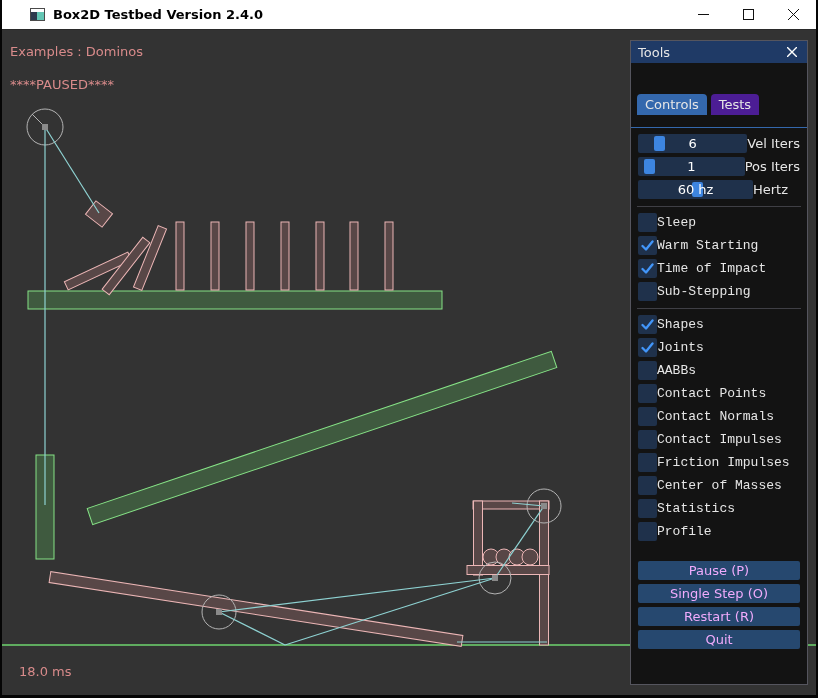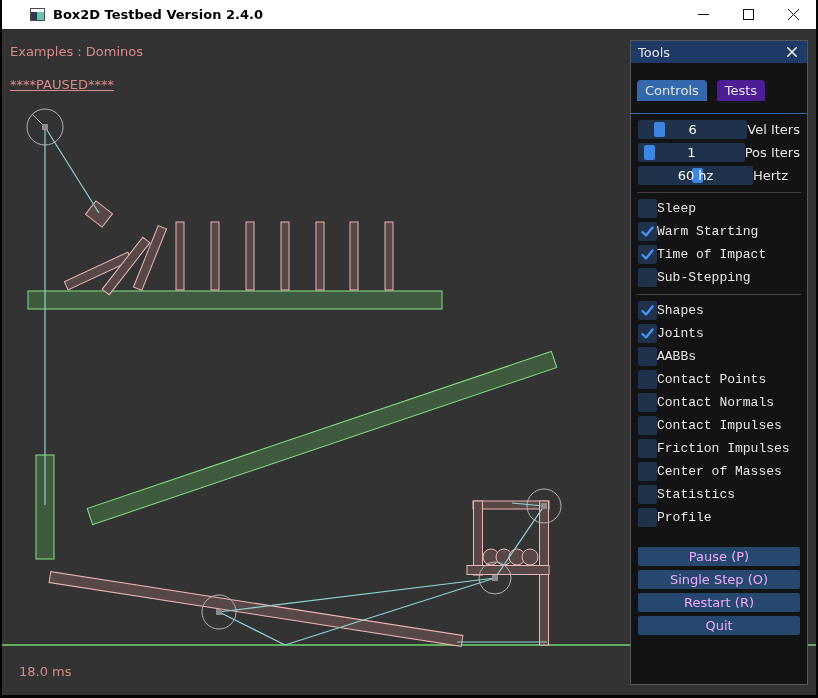--- a/index.html
+++ b/index.html
@@ -17,32 +17,32 @@
   .app-icon .ic-l{width:45%;background:#2e3b4e;}
   .app-icon .ic-r{flex:1;background:#63c6b4;}
   .title-text{margin-left:8px;font-size:13px;font-weight:bold;}
   .win-buttons{margin-left:auto;display:flex;height:100%;}
   .win-btn{width:45px;height:100%;display:flex;align-items:center;justify-content:center;
            font-size:13px;color:#111;cursor:default;}
   .win-btn svg{display:block;}
   
   .ovl{position:absolute;font-size:13px;color:#d98b8b;z-index:3;}
   .ovl-example{left:8px;top:44px;}
-  .ovl-paused{left:8px;top:77px;text-decoration:underline;}
+  .ovl-paused{left:8px;top:77px;}
   .ovl-ms{left:17px;top:664px;}
   
   #scene{position:absolute;left:0;top:0;z-index:2;}
   
   .panel{position:absolute;left:628px;top:40px;width:178px;height:645px;background:#131313;
          border:1px solid #55555e;z-index:5;color:#e6e6e6;font-size:13px;}
   .panel-title{height:22px;background:#1f3a66;display:flex;align-items:center;padding:0 7px;}
   .panel-title .pt-label{flex:1;}
   .panel-close{width:16px;height:16px;display:flex;align-items:center;justify-content:center;
                color:#fff;font-size:13px;}
-  .tabbar{display:flex;gap:10px;margin-top:5px;padding:12px 6px;border-bottom:1px solid #3468ad;}
+  .tabbar{display:flex;gap:4px;margin-top:19px;padding:12px 6px;border-bottom:1px solid #3468ad;}
   .tab{height:21px;line-height:21px;padding:0 8px;border-radius:4px 4px 0 0;background:#4c1d95;}
   .tab.active{background:#3468ad;}
   .panel-body{padding:2px 7px 0 7px;}
   .srow{display:flex;align-items:center;height:19px;margin-top:4px;}
   .track{position:relative;width:115px;height:19px;background:#1f314b;border-radius:2px;}
   .grab{position:absolute;top:2px;width:11px;height:15px;background:#3d85e0;border-radius:2px;}
   .sval{position:absolute;left:0;right:0;top:0;bottom:0;display:flex;align-items:center;
         justify-content:center;color:#fff;}
   .slabel{white-space:nowrap;}
   .sep{height:1px;background:#3f3f45;margin:7px -1px 6px -1px;}

